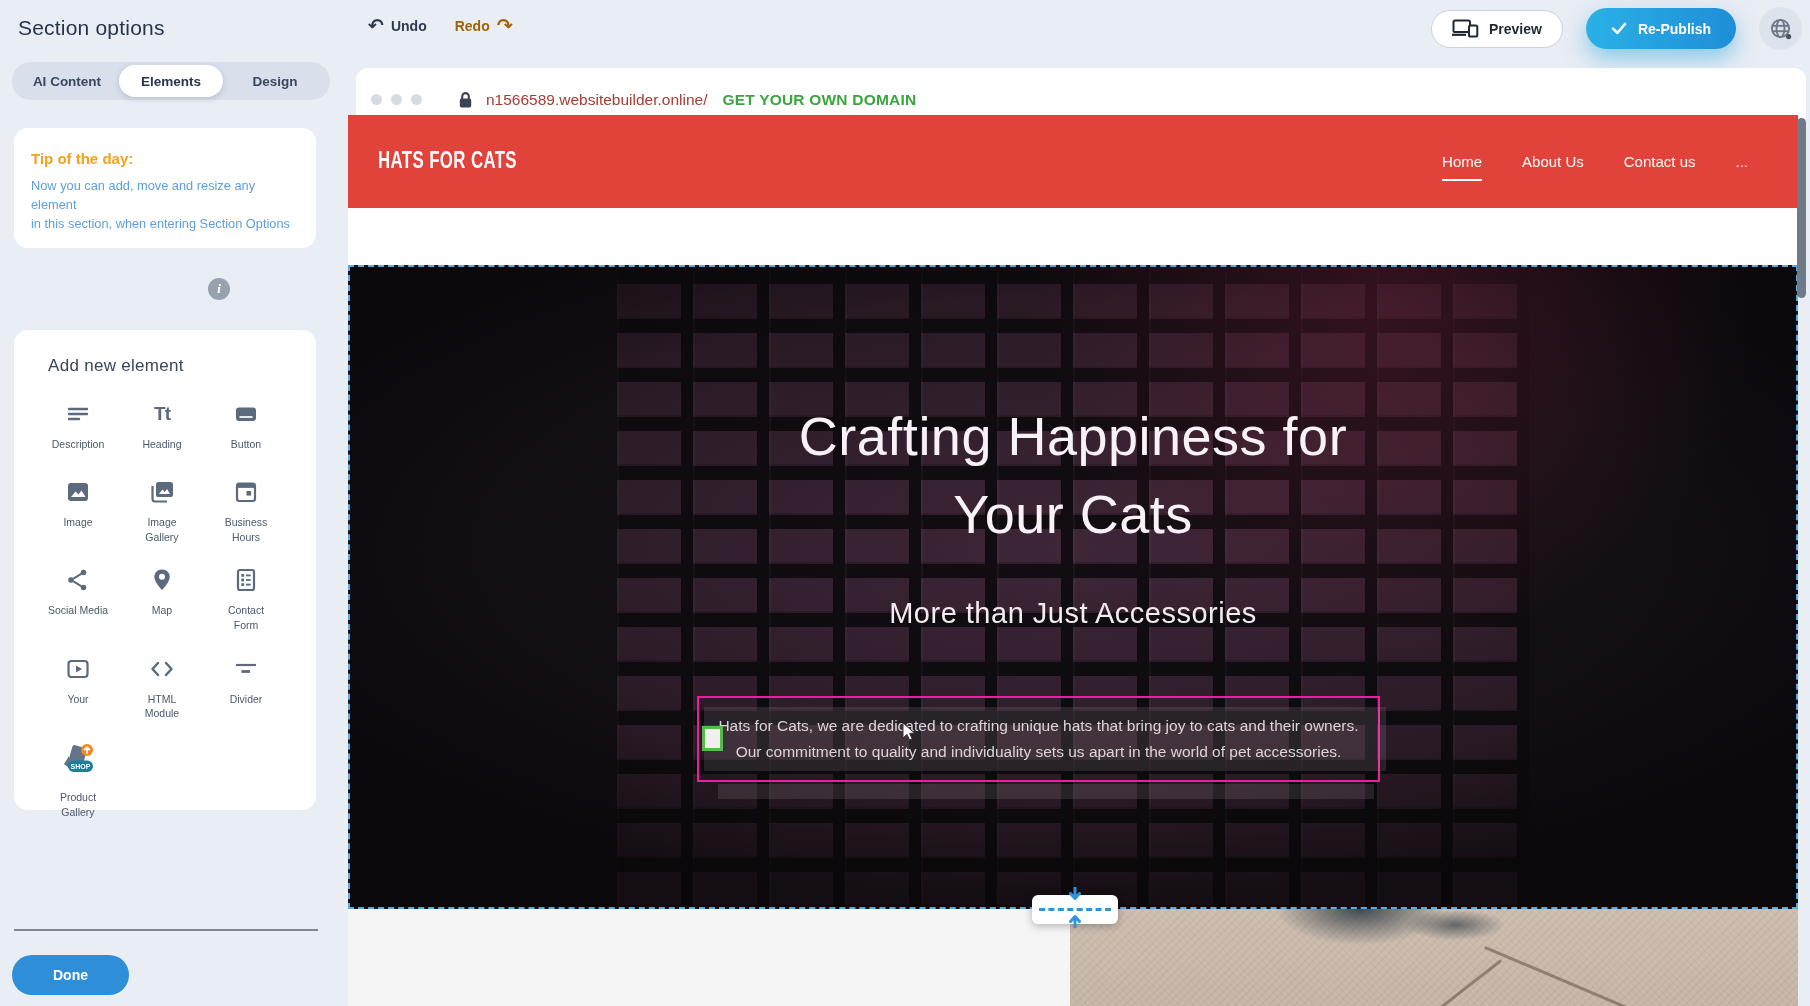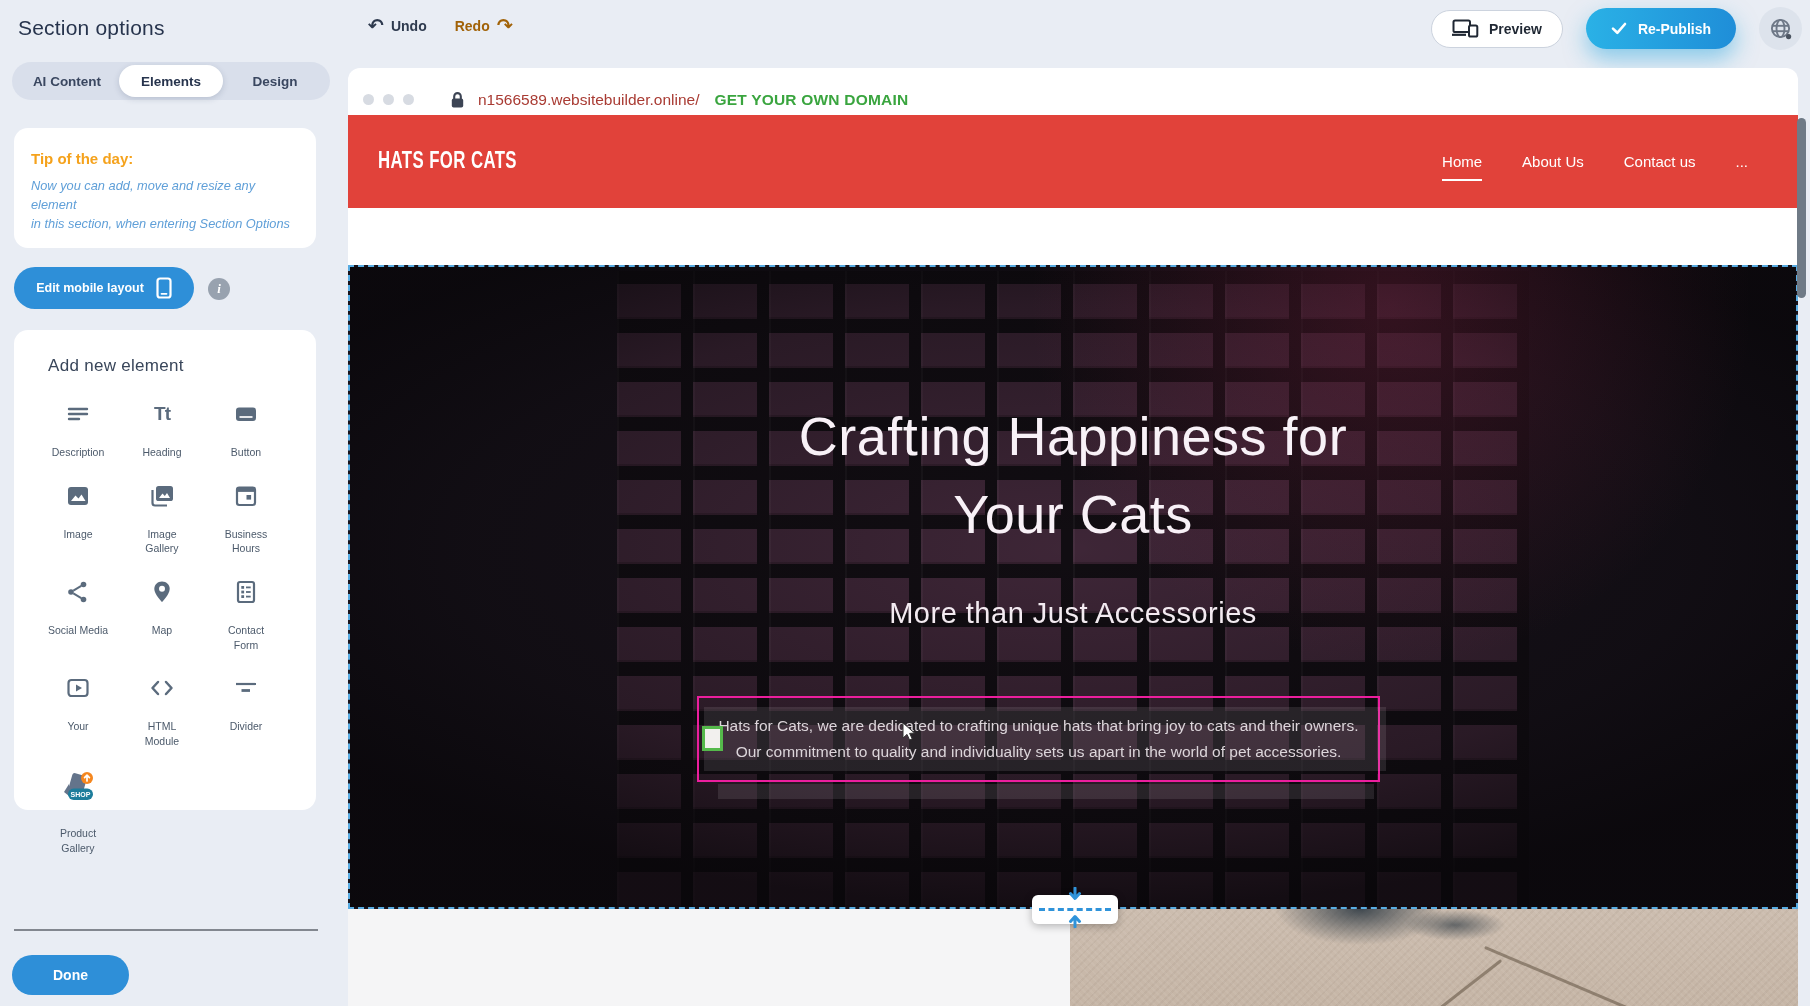--- a/index.html
+++ b/index.html
@@ -21,41 +21,41 @@
        justify-content:center;cursor:pointer;}
   
   .side-tabs{position:absolute;left:12px;top:62px;width:318px;height:38px;background:#d9dfeb;border-radius:19px;
        display:flex;padding:3px;box-sizing:border-box;}
   .side-tab{flex:1;display:flex;align-items:center;justify-content:center;font-size:13.5px;font-weight:700;
        color:#3a4760;border-radius:16px;cursor:pointer;}
   .side-tab.active{background:#fff;box-shadow:0 2px 6px rgba(40,55,90,.18);color:#27344d;}
   .tip-card{position:absolute;left:14px;top:128px;width:302px;height:120px;background:#fff;border-radius:14px;
        padding:22px 17px;box-sizing:border-box;}
   .tip-title{color:#f5a21c;font-weight:700;font-size:15px;margin-bottom:9px;}
-  .tip-body{color:#5f9fd8;font-size:12.8px;line-height:1.5;white-space:pre-line;font-style:italic;}
+  .tip-body{color:#5f9fd8;font-size:12.8px;line-height:1.5;white-space:pre-line;}
   .edit-mobile-btn{position:absolute;left:14px;top:267px;width:180px;height:42px;border-radius:21px;border:none;
        background:#2e8fd8;color:#fff;font-size:12.5px;font-weight:700;display:flex;align-items:center;
        justify-content:center;gap:12px;cursor:pointer;font-family:"Liberation Sans",sans-serif;}
   .info-btn{position:absolute;left:208px;top:278px;width:22px;height:22px;border-radius:50%;background:#98a2af;
        color:#fff;display:flex;align-items:center;justify-content:center;font-size:13px;font-weight:700;
        font-family:"Liberation Serif",serif;font-style:italic;cursor:pointer;}
   .elements-card{position:absolute;left:14px;top:330px;width:302px;height:480px;background:#fff;border-radius:14px;
        padding:26px 0 0 0;box-sizing:border-box;}
   .elements-title{font-size:17px;color:#39465a;padding-left:34px;letter-spacing:.3px;}
   .elements-grid{margin:24px 0 0 22px;width:252px;display:grid;grid-template-columns:repeat(3,1fr);row-gap:22px;}
-  .element-cell{display:flex;flex-direction:column;align-items:center;gap:17px;cursor:pointer;min-height:56px;}
+  .element-cell{display:flex;flex-direction:column;align-items:center;gap:9px;cursor:pointer;min-height:56px;}
   .element-icon{height:28px;display:flex;align-items:center;justify-content:center;color:#5b6b7d;}
   .element-label{font-size:10.5px;color:#4c5a6b;text-align:center;line-height:1.4;white-space:pre-line;}
   .tt-glyph{font-size:19px;font-weight:700;color:#5b6b7d;letter-spacing:-1px;}
   .side-divider{position:absolute;left:14px;top:929px;width:304px;border-top:2px solid #82878f;}
   .done-btn{position:absolute;left:12px;top:955px;width:117px;height:40px;border-radius:20px;border:none;
        background:#2e8fd8;color:#fff;font-weight:700;font-size:14px;cursor:pointer;font-family:"Liberation Sans",sans-serif;}
   
   .browser{position:absolute;left:348px;top:58px;width:1462px;height:948px;}
-  .chrome-bar{position:absolute;left:0;top:10px;width:1450px;height:63px;background:#fff;border-radius:12px 12px 0 0;
+  .chrome-bar{position:absolute;left:8px;top:10px;width:1450px;height:63px;background:#fff;border-radius:12px 12px 0 0;
        display:flex;align-items:center;}
   .chrome-dots{display:flex;gap:9px;margin-left:15px;}
   .chrome-dot{width:11px;height:11px;border-radius:50%;background:#d7dbe2;}
   .lock-wrap{margin-left:36px;display:flex;align-items:center;}
   .chrome-url{margin-left:13px;font-size:15.5px;color:#a93b33;}
   .domain-link{margin-left:15px;font-size:15.5px;color:#3aa53f;font-weight:700;letter-spacing:.2px;cursor:pointer;}
   .site{position:absolute;left:0;top:57px;width:1450px;height:891px;background:#fff;overflow:hidden;}
   .site-header{position:absolute;left:0;top:0;width:100%;height:93px;background:#e1423a;}
   .logo{position:absolute;left:30px;top:33px;color:#fff;font-size:21px;font-weight:700;letter-spacing:.5px;
        transform:scale(.8,1.12);transform-origin:left center;white-space:nowrap;cursor:pointer;}
@@ -160,29 +160,20 @@
     <div class="side-tab active">Elements</div>
     <div class="side-tab">Design</div>
   </div>
 
   <div class="tip-card">
     <div class="tip-title">Tip of the day:</div>
     <div class="tip-body">Now you can add, move and resize any element
 in this section, when entering Section Options</div>
   </div>
 
-  <button class="edit-mobile-btn">
-    <span>Edit mobile layout</span>
-    <span style="display:flex;">
-      <svg width="16" height="22" viewBox="0 0 16 22" fill="none">
-        <rect x="1.5" y="1.5" width="13" height="19" rx="2.6" stroke="#fff" stroke-width="2.2"></rect>
-        <line x1="5.5" y1="16.8" x2="10.5" y2="16.8" stroke="#fff" stroke-width="1.8" stroke-linecap="round"></line>
-      </svg>
-    </span>
-  </button>
   <div class="info-btn">
     <span>i</span>
   </div>
 
   <div class="elements-card">
     <div class="elements-title">Add new element</div>
     <div class="elements-grid">
 
       <div class="element-cell">
         <span class="element-icon">

